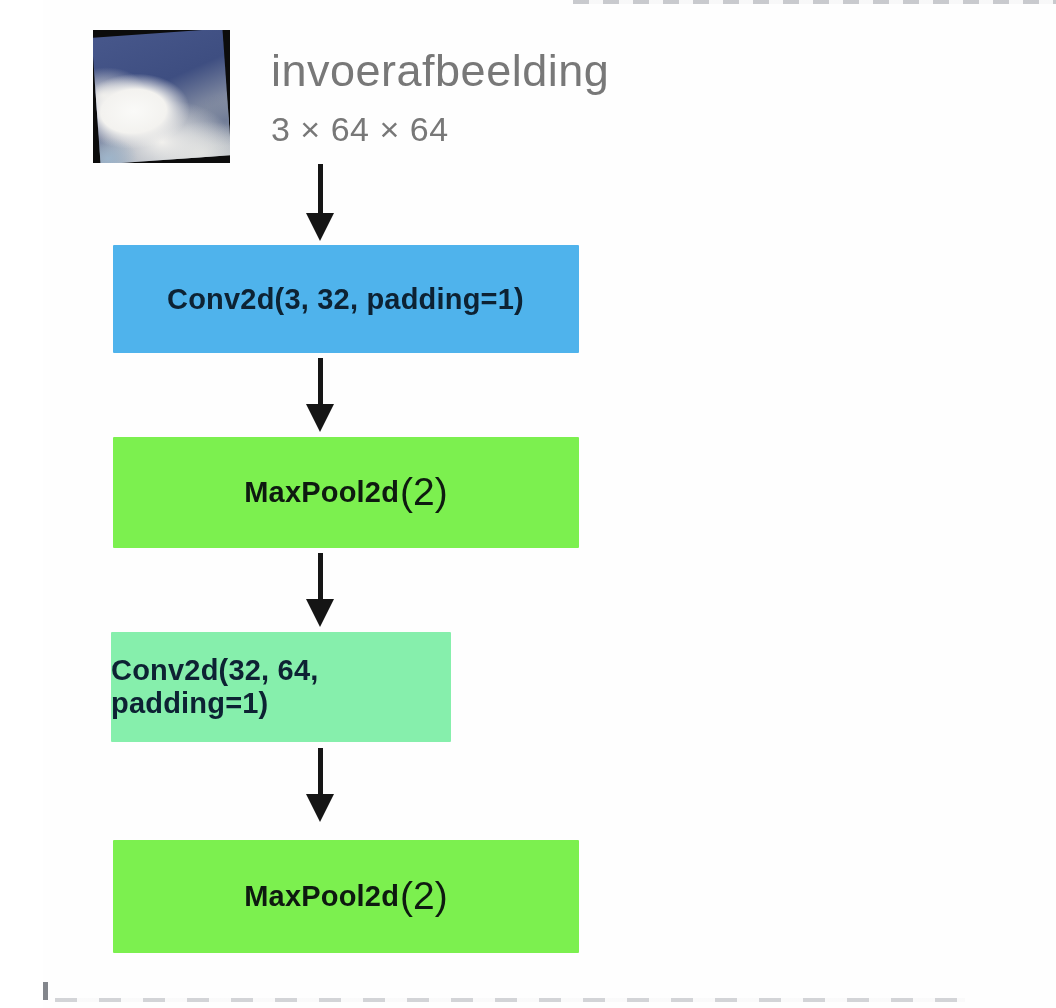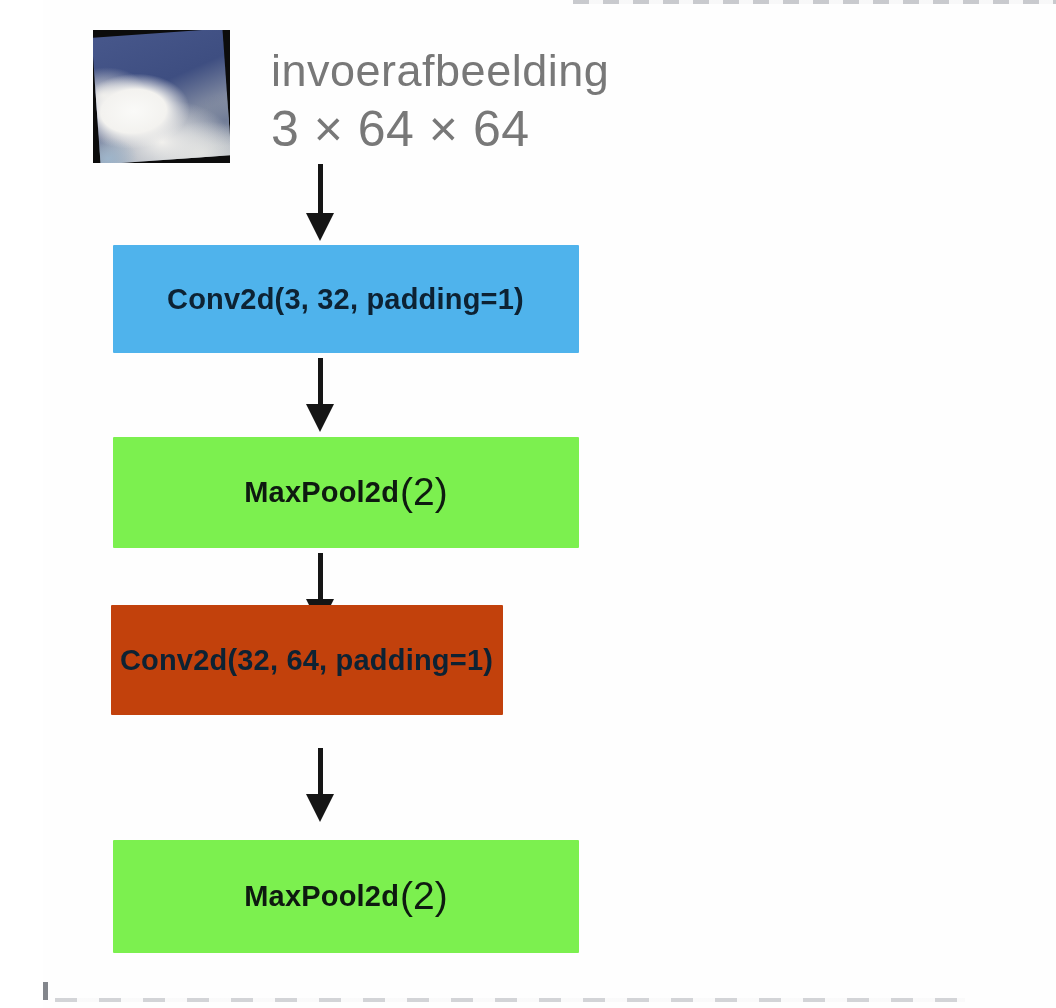--- a/index.html
+++ b/index.html
@@ -36,21 +36,21 @@
   }
 
   
   .caption {
     position: absolute;
     left: 228px; top: 42px;
     line-height: 58px;
     letter-spacing: 0.5px;
   }
   .caption-line1 { font-size: 45px; }
-  .caption-line2 { font-size: 50px; }
+  .caption-line2 { font-size: 34px; }
 
   
   .arrow {
     position: absolute;
     width: 28px;
     display: flex;
     flex-direction: column;
     align-items: center;
   }
   .arrow-line { width: 5px; flex: 1 1 auto; }
@@ -144,21 +144,21 @@
   <div class="layer-box" style="top: 437px; height: 111px; background-color: rgb(124, 240, 79); color: rgb(14, 26, 16);">
     <span class="layer-label">MaxPool2d</span>
     <span class="layer-suffix">(2)</span>
   </div>
 
   <div class="arrow" style="left:263px; top:553px; height:74px;">
     <div class="arrow-line" style="background-color: rgb(21, 21, 21);"></div>
     <div class="arrow-head" style="border-top-color: rgb(21, 21, 21);"></div>
   </div>
 
-  <div class="layer-box" style="top: 605px; height: 110px; left: 68px; width: 392px; background-color: #c2410c; color: rgb(13, 34, 51);">
+  <div class="layer-box" style="top: 632px; height: 110px; left: 68px; width: 340px; background-color: #86efac; color: rgb(13, 34, 51);">
     <span class="layer-label">Conv2d(32, 64, padding=1)</span>
     <span class="layer-suffix"></span>
   </div>
 
   <div class="arrow" style="left:263px; top:748px; height:74px;">
     <div class="arrow-line" style="background-color: rgb(21, 21, 21);"></div>
     <div class="arrow-head" style="border-top-color: rgb(21, 21, 21);"></div>
   </div>
 
   <div class="layer-box" style="top: 840px; height: 113px; background-color: rgb(124, 240, 79); color: rgb(14, 26, 16);">

